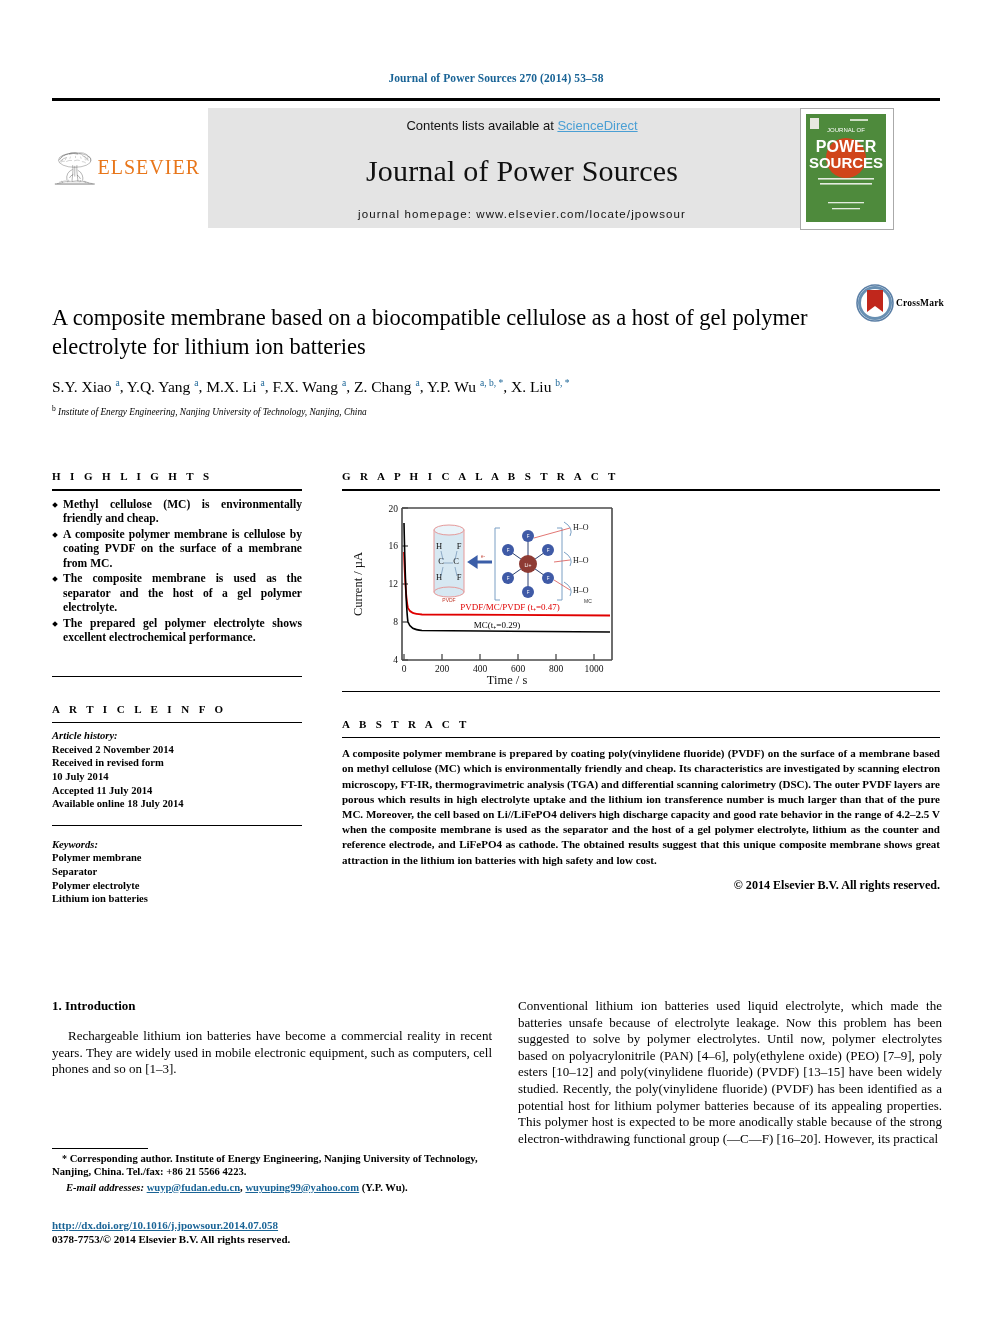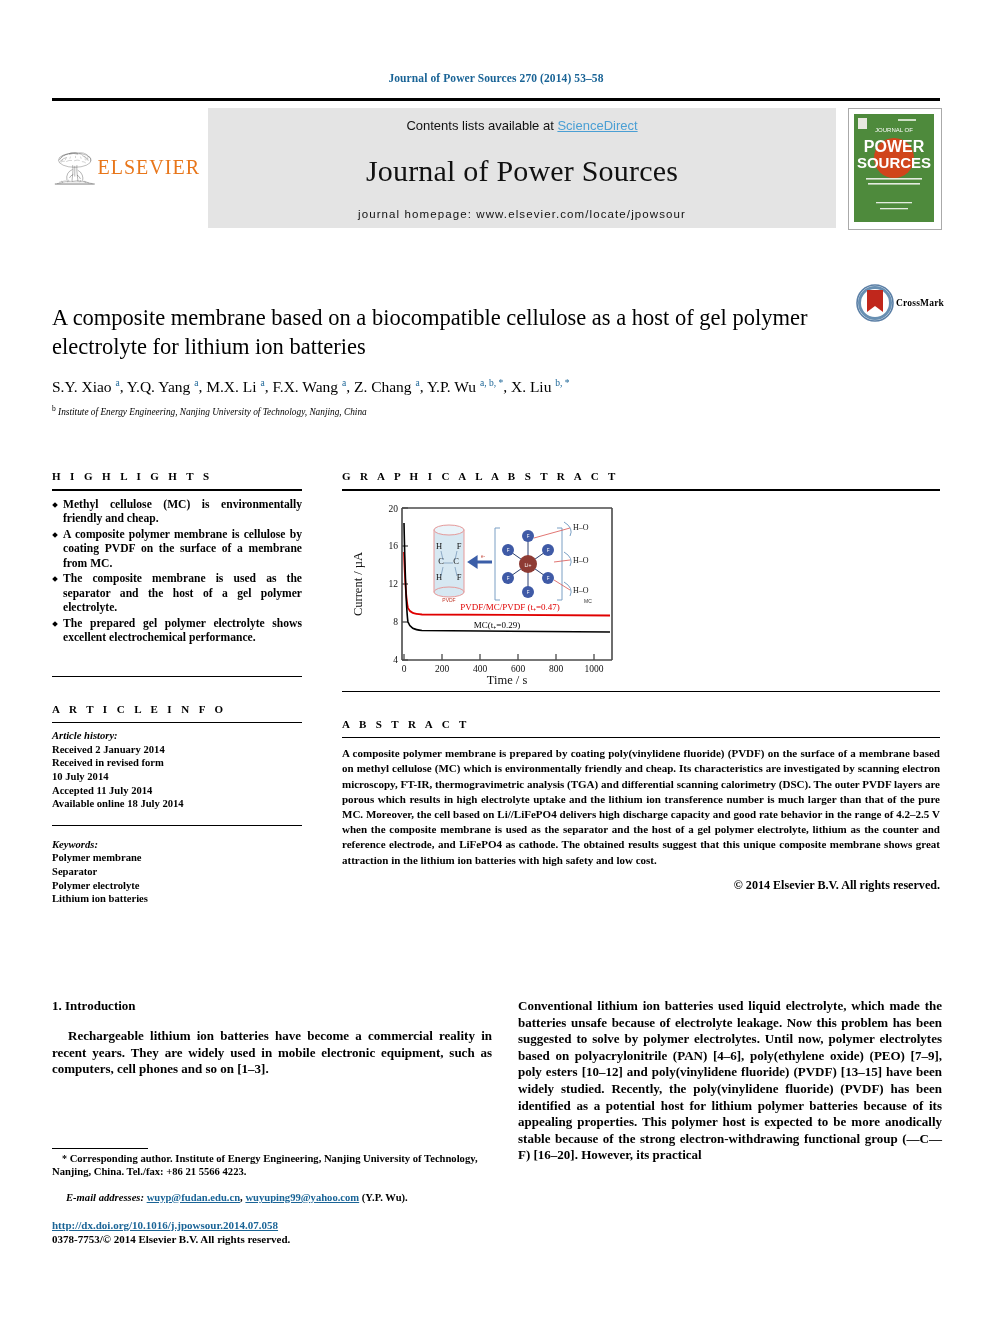--- a/index.html
+++ b/index.html
@@ -48,21 +48,21 @@
   .contents-line .sd{color:#4a9fd4;}
   .journal-title{
     font-family:"Liberation Serif",serif;font-size:30px;color:#111;
     letter-spacing:.2px;
   }
   .homepage{
     font-family:"Liberation Sans",sans-serif;font-size:11.5px;color:#111;
     letter-spacing:1.1px;
   }
   .cover{
-    position:absolute;left:796px;top:0;width:92px;height:120px;
+    position:absolute;left:748px;top:0;width:92px;height:120px;
     border:1px solid #aaa;background:#ffffff;overflow:hidden;
   }
   .cover-inner{position:absolute;left:5px;top:5px;width:80px;height:108px;background:#4e8a3c;}
 
   
   .title{
     position:absolute;left:52px;top:288px;width:768px;
     font-family:"Liberation Serif",serif;
     font-size:22.5px;line-height:29px;font-weight:400;color:#000;
   }
@@ -126,21 +126,21 @@
   }
   .copyright{text-align:right;margin-top:10px;font-size:12.1px;font-weight:bold;}
 
   
   .body-left{position:absolute;left:52px;top:998px;width:440px;}
   .body-right{position:absolute;left:518px;top:998px;width:424px;}
   h2.secnum{
     font-size:13px;font-weight:bold;margin:0 0 14px 0;font-family:"Liberation Serif",serif;
   }
   p.para{
-    font-size:13px;line-height:16.6px;font-weight:bold;text-align:justify;margin:0;
+    font-size:13px;line-height:16.6px;font-weight:normal;text-align:justify;margin:0;
     text-indent:16px;
   }
   p.para.noindent{text-indent:0;}
 
   .footnote-rule{position:absolute;left:52px;top:1148px;width:96px;height:1.2px;background:#000;}
   .footnote{
     position:absolute;left:52px;top:1152px;width:440px;
     font-size:10.6px;line-height:13.4px;font-weight:bold;
   }
   .footnote .star{font-size:10px;}
@@ -257,21 +257,21 @@
         <li>The composite membrane is used as the separator and the host of a gel polymer electrolyte.</li>
         <li>The prepared gel polymer electrolyte shows excellent electrochemical performance.</li>
       </ul>
       <div class="hr-hair" style="margin-top:30px;"></div>
 
       <div class="info-head-wrap">
         <div class="sec-head">A R T I C L E   I N F O</div>
         <div class="hr-thin"></div>
         <div class="info-body">
           <div class="ital">Article history:</div>
-          <div>Received 2 January 2014</div>
+          <div>Received 2 November 2014</div>
           <div>Received in revised form</div>
           <div>10 July 2014</div>
           <div>Accepted 11 July 2014</div>
           <div>Available online 18 July 2014</div>
         </div>
         <div class="hr-hair" style="margin-top:14px;"></div>
         <div class="info-body kw-block">
           <div class="ital">Keywords:</div>
           <div>Polymer membrane</div>
           <div>Separator</div>
@@ -439,21 +439,21 @@
   <div class="body-right">
     <p class="para noindent"><span>Conventional lithium ion batteries used liquid electrolyte, which made the batteries unsafe because of electrolyte leakage. Now this problem has been suggested to solve by polymer electrolytes. Until now, polymer electrolytes based on polyacrylonitrile (PAN) [4–6], poly(ethylene oxide) (PEO) [7–9], poly esters [10–12] and poly(vinylidene fluoride) (PVDF) [13–15] have been widely studied. Recently, the poly(vinylidene fluoride) (PVDF) has been identified as a potential host for lithium polymer batteries because of its appealing properties. This polymer host is expected to be more anodically stable because of the strong electron-withdrawing functional group (—C—F) [16–20]. However, its practical</span></p>
   </div>
 
   <div class="footnote-rule"></div>
   <div class="footnote">
     <div style="text-indent:10px;">
       <span class="star">*</span>
       <span>Corresponding author. Institute of Energy Engineering, Nanjing University of Technology, Nanjing, China. Tel./fax: +86 21 5566 4223.</span>
     </div>
-    <div style="text-indent:14px;margin-top:12px;">
+    <div style="text-indent:14px;margin-top:2px;">
       <span class="em">E-mail addresses:</span>
       <a class="mail" href="#">wuyp@fudan.edu.cn</a>,
       <a class="mail" href="#">wuyuping99@yahoo.com</a>
       <span>(Y.P. Wu).</span>
     </div>
   </div>
 
   <div class="doi-block">
     <a class="doi-link" href="#">http://dx.doi.org/10.1016/j.jpowsour.2014.07.058</a>
     <div>0378-7753/© 2014 Elsevier B.V. All rights reserved.</div>

